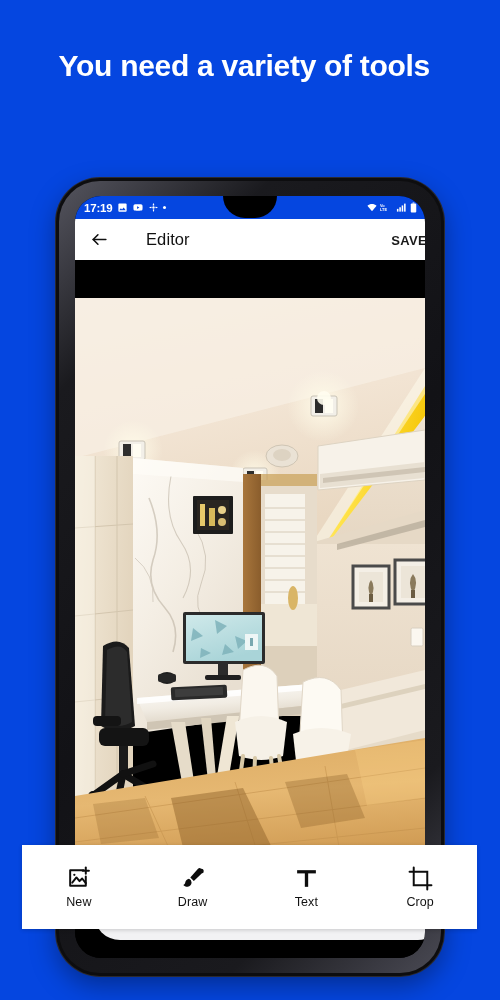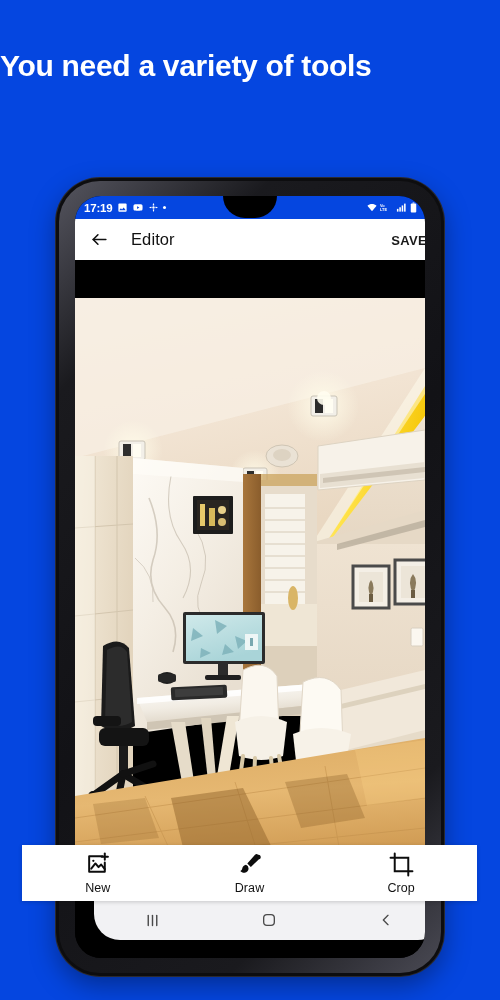--- a/index.html
+++ b/index.html
@@ -8,21 +8,21 @@
     font-family:"Liberation Sans", sans-serif;
     background:#0546e0;
     position:relative;
     overflow:hidden;
   }
 
   
   .headline {
     position:absolute;
     top:46px; left:0; width:430px;
-    text-align:left;
+    text-align:right;
     color:#ffffff;
     font-size:30px;
     line-height:40px;
     font-weight:600;
     letter-spacing:-0.3px;
   }
   .headline span { display:block; }
 
   
   .phone {
@@ -83,21 +83,21 @@
     position:relative;
     height:41px;
     background:#fff;
     display:flex;
     align-items:center;
     padding:0 0 0 13px;
     z-index:2;
   }
   .back-btn { width:22px; height:22px; display:flex; align-items:center; justify-content:center; }
   .appbar-title {
-    margin-left:21px;
+    margin-left:36px;
     font-size:16.5px;
     color:#111;
     font-weight:500;
     letter-spacing:.1px;
   }
   .save-btn {
     position:absolute;
     right:-2px; top:50%;
     transform:translateY(-50%);
     font-size:13px;
@@ -129,21 +129,21 @@
     border-radius:17px;
     background:rgba(28,28,30,.82);
     display:flex; align-items:center; justify-content:space-around;
     z-index:4;
   }
 
   
   .toolcard {
     position:absolute;
     left:22px; top:845px;
-    width:455px; height:56px;
+    width:455px; height:84px;
     background:#fff;
     display:flex;
     align-items:center;
     z-index:20;
     box-shadow:0 1px 4px rgba(0,0,0,.18);
   }
   .tool {
     flex:1;
     display:flex;
     flex-direction:column;
@@ -524,20 +524,29 @@
   <div class="tool">
     <div class="tool-icon">
       <svg width="25" height="25" viewBox="0 0 24 24" fill="#0d0d0d">
         <path d="M20.2 2.6a2 2 0 0 0-2.9.1L9.9 11l3.4 3.4 7.5-7.2a2 2 0 0 0-.6-4.6z"></path>
         <path d="M8.6 12.3c-1.8.2-3.2 1.6-3.5 3.3-.2 1.3-.9 2.1-1.9 2.6 1 1.2 2.6 1.9 4.2 1.7 2.2-.3 3.8-2.2 3.7-4.4a3.9 3.9 0 0 0-2.5-3.2z"></path>
       </svg>
     </div>
     <div class="tool-label">Draw</div>
   </div>
 
+  <div class="tool">
+    <div class="tool-icon">
+      <svg width="25" height="25" viewBox="0 0 24 24" fill="#0d0d0d">
+        <rect x="3" y="4" width="18" height="3.1"></rect>
+        <rect x="10.4" y="5" width="3.2" height="15"></rect>
+      </svg>
+    </div>
+    <div class="tool-label">Text</div>
+  </div>
 
   <div class="tool">
     <div class="tool-icon">
       <svg width="25" height="25" viewBox="0 0 24 24" fill="none" stroke="#0d0d0d" stroke-width="1.9" stroke-linecap="round">
         <path d="M5.5 1.5v17h17"></path>
         <path d="M1.5 5.5h17v17"></path>
       </svg>
     </div>
     <div class="tool-label">Crop</div>
   </div>

